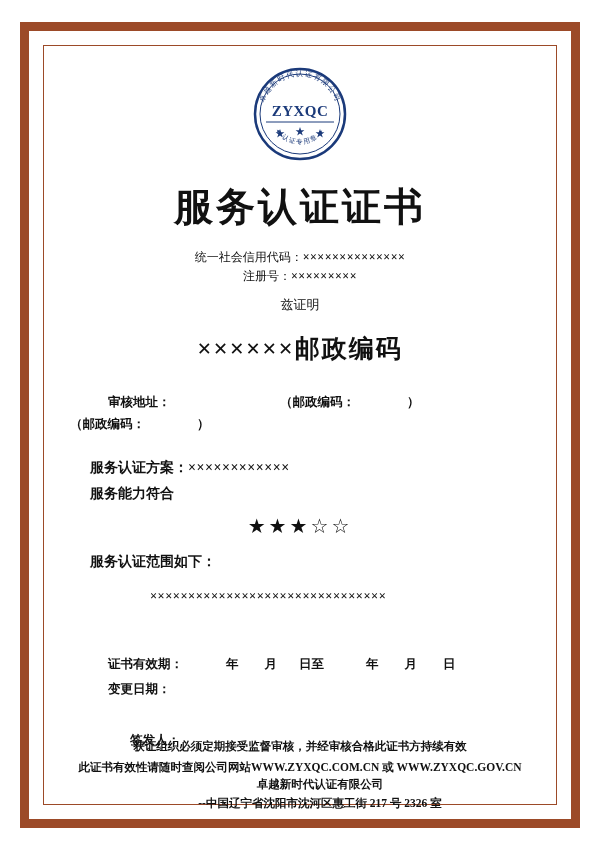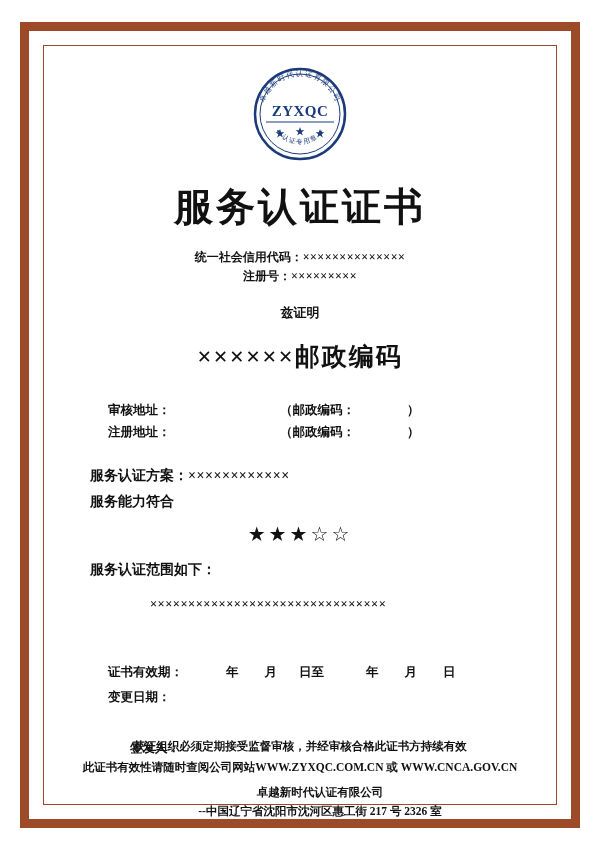--- a/index.html
+++ b/index.html
@@ -73,28 +73,28 @@
   .code-lines {
     margin-top: 14px;
     text-align: center;
     font-size: 12px;
     line-height: 19px;
     font-weight: bold;
   }
   .code-lines .row {
     display: block;
   }
-  .code-lines .lbl { font-weight: bold; }
+  .code-lines .lbl { font-weight: normal; }
   .code-lines .val { font-weight: bold; letter-spacing: 0.5px; }
 
   .hereby {
     text-align: center;
     font-size: 13px;
-    font-weight: bold;
-    margin-top: 18px;
+    font-weight: normal;
+    margin-top: 10px;
   }
 
   
   .company {
     text-align: center;
     font-size: 25px;
     font-weight: bold;
     letter-spacing: 2px;
     margin-top: 18px;
   }
@@ -257,21 +257,20 @@
       <div class="company">××××××邮政编码</div>
 
       <div class="addr-block">
         <div class="addr-row">
           <div class="al">审核地址：</div>
           <div class="ar">
             <span class="paren-l">（邮政编码：</span><span class="paren-r">）</span>
           </div>
         </div>
         <div class="addr-row">
-          <div class="al">注册地址：</div>
           <div class="ar">
             <span class="paren-l">（邮政编码：</span><span class="paren-r">）</span>
           </div>
         </div>
       </div>
 
       <div class="scheme">
         <div>
           <span>服务认证方案：</span><span class="v">××××××××××××</span>
         </div>
@@ -299,18 +298,18 @@
 
       <div class="issuer-line">签发人：</div>
 
       <div class="org-footer">
         <div>卓越新时代认证有限公司</div>
         <div>--中国辽宁省沈阳市沈河区惠工街 217 号 2326 室</div>
       </div>
 
       <div class="notes">
         <div>获证组织必须定期接受监督审核，并经审核合格此证书方持续有效</div>
-        <div class="nlink">此证书有效性请随时查阅公司网站WWW.ZYXQC.COM.CN 或 WWW.CNCA.GOV.CN</div>
+        <div class="nlink">此证书有效性请随时查阅公司网站WWW.ZYXQC.COM.CN 或 WWW.ZYXQC.GOV.CN</div>
       </div>
 
     </div>
   </div>
 </div>
 
 </body></html>

